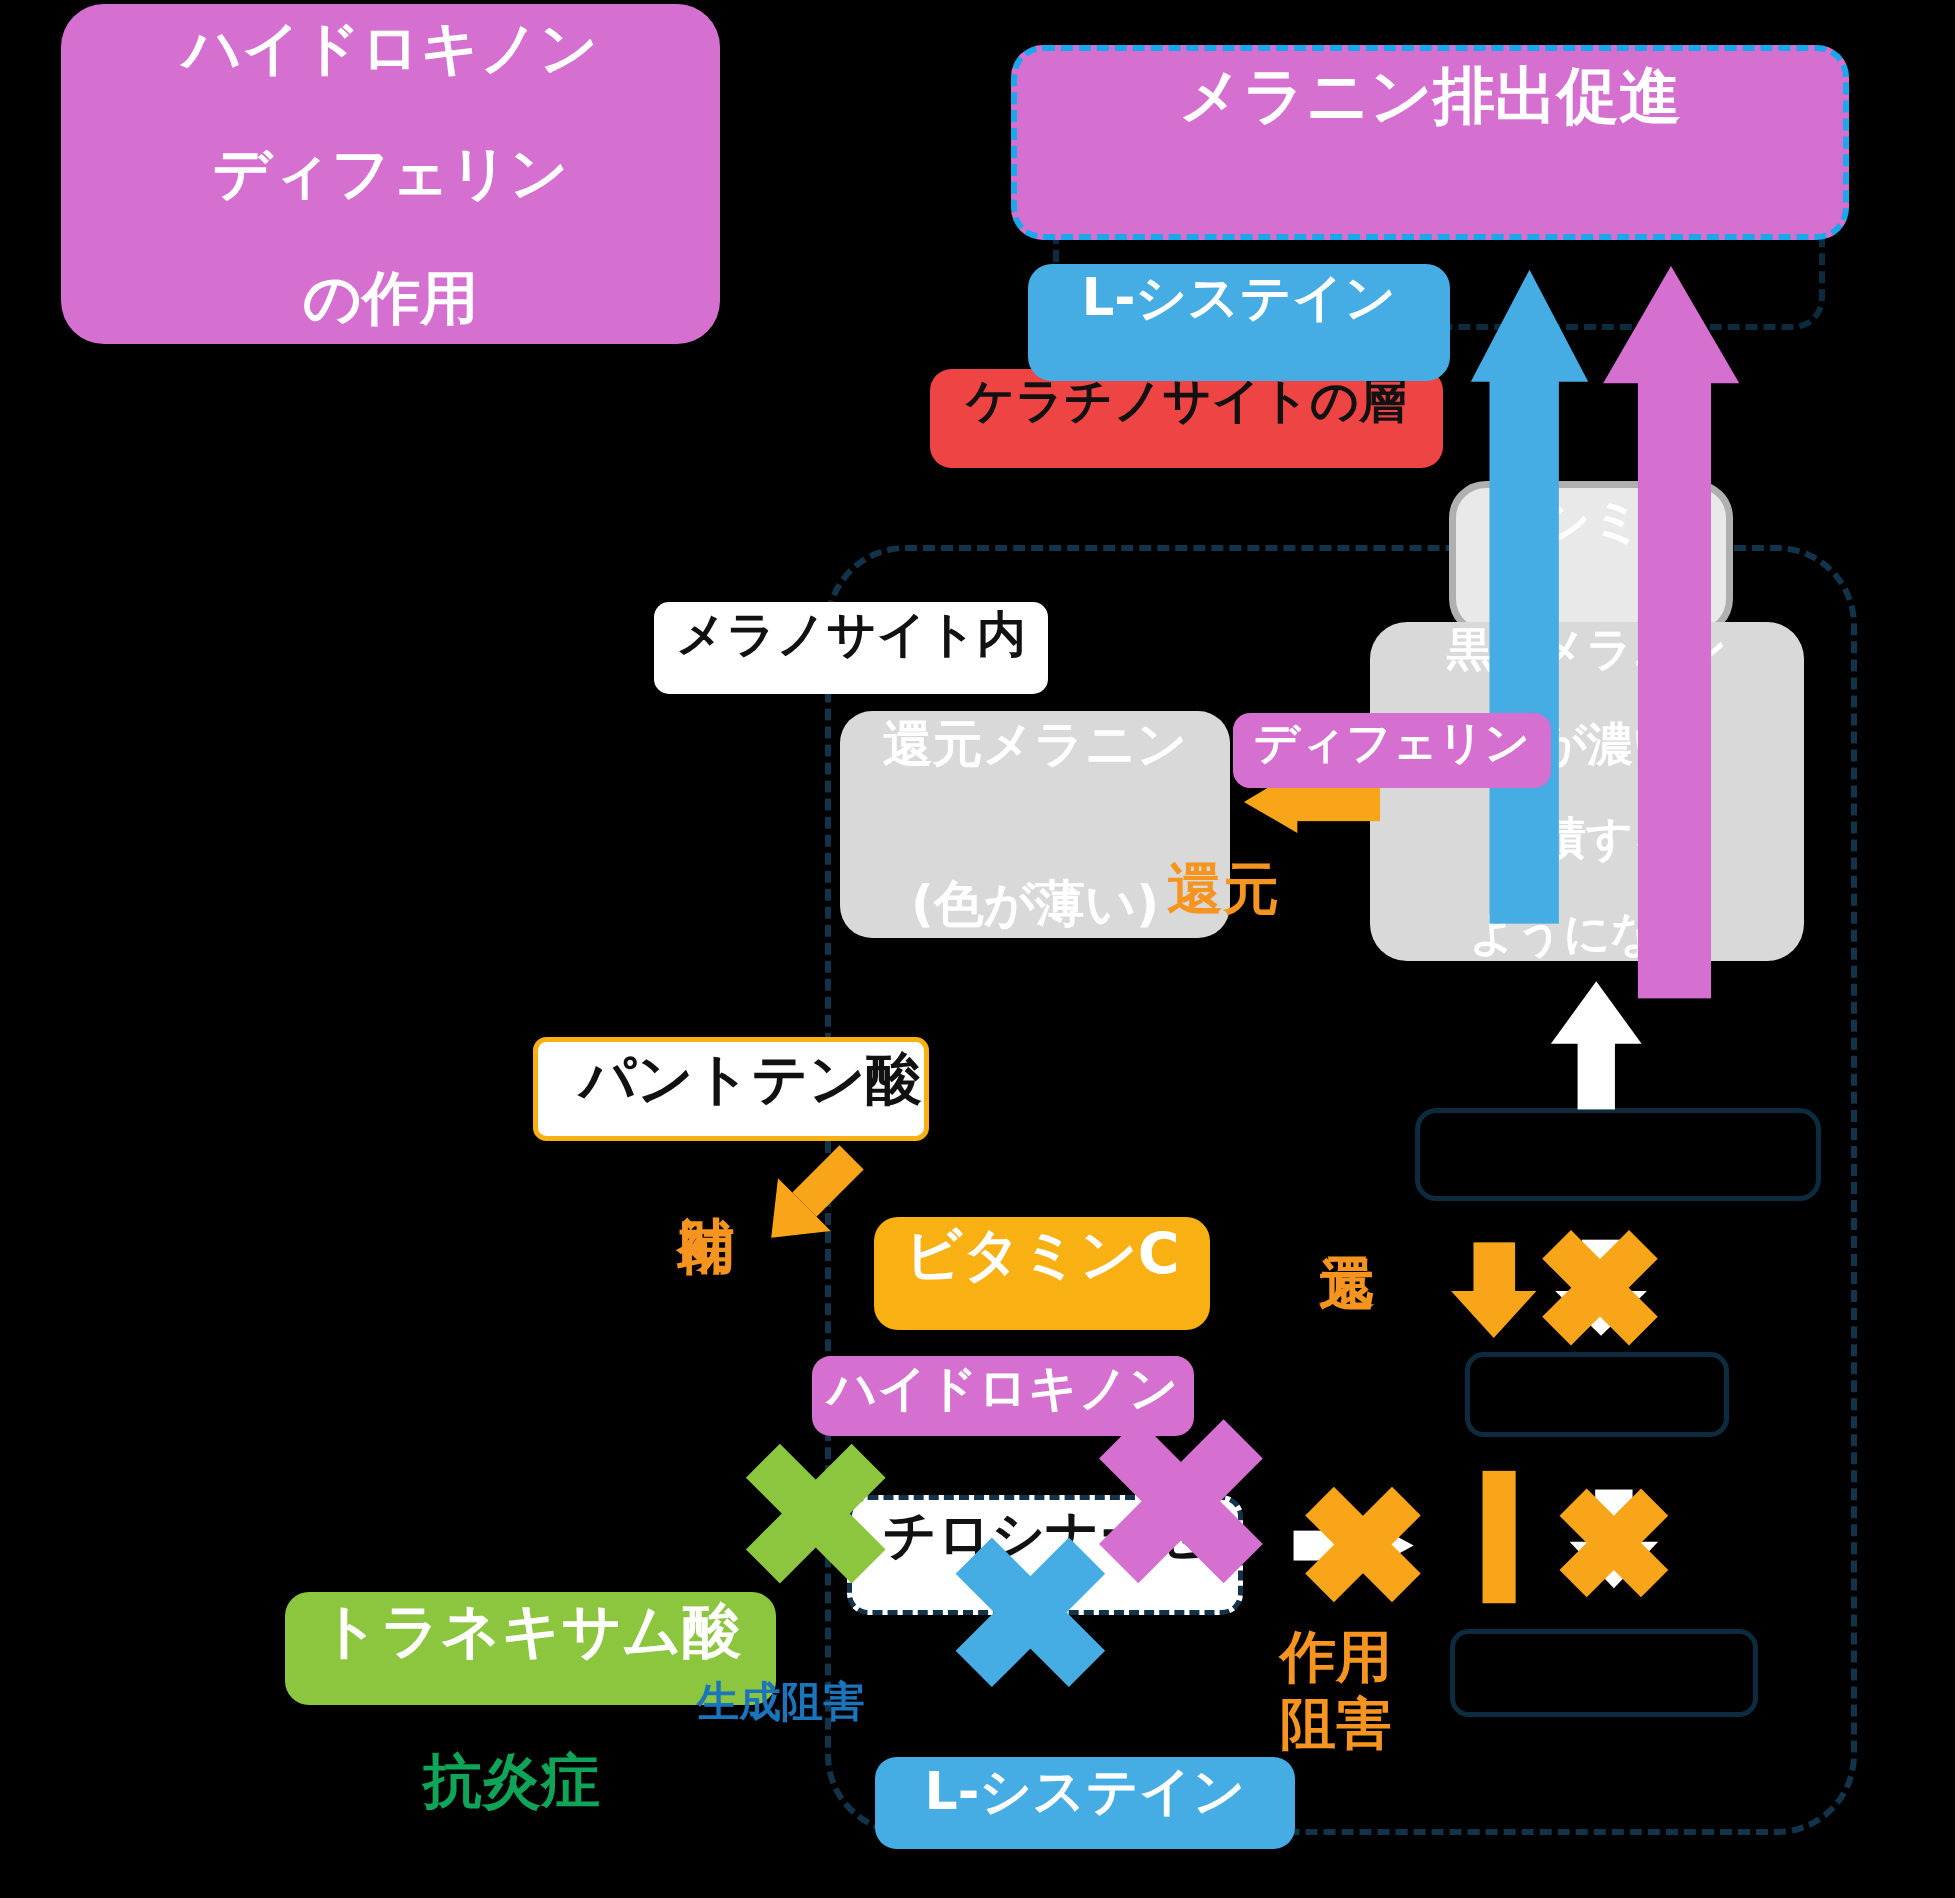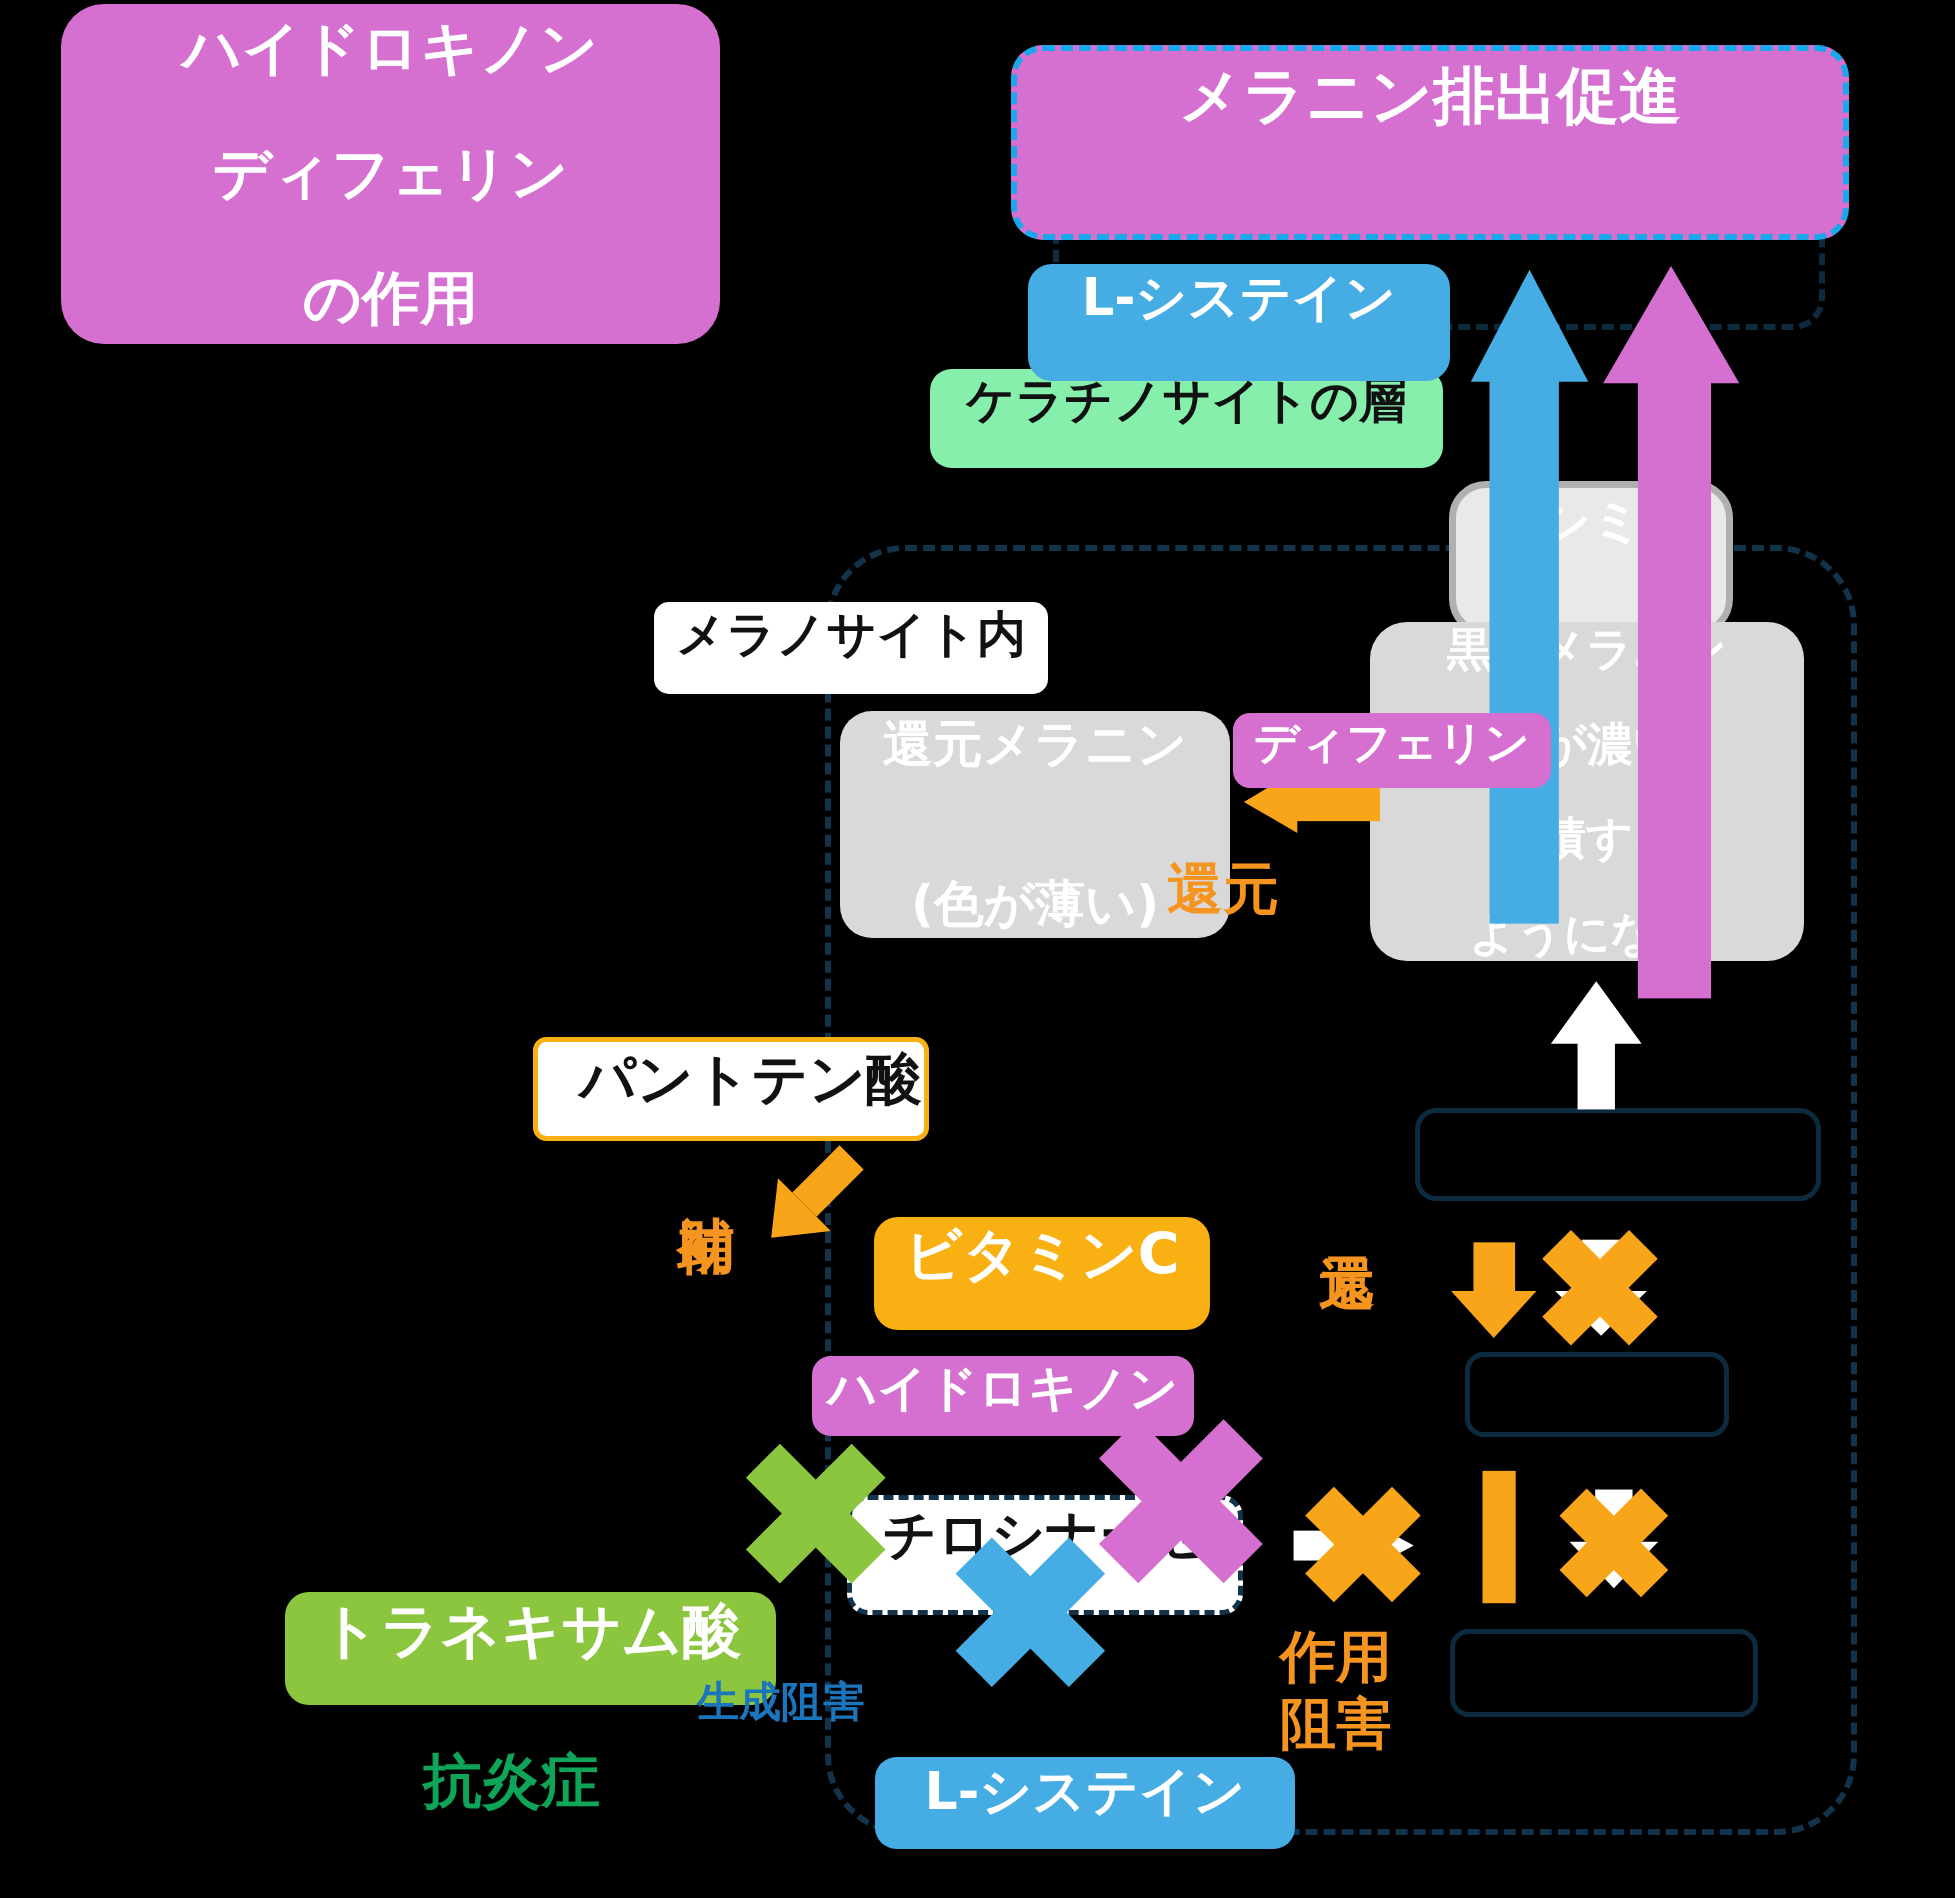--- a/index.html
+++ b/index.html
@@ -16,21 +16,21 @@
      border:6.4px dashed #0d2b3e;border-radius:32px;}
   #melanocyte-region{left:825px;top:545px;width:1032px;height:1290px;
      border:6.4px dashed #123349;border-radius:80px;}
   
   #title-box{left:61px;top:3.7px;width:659px;height:340px;background:#d56fd0;
      border-radius:43px;color:#fff;font-size:58px;line-height:1.55;}
   #turnover-box{left:1011px;top:45px;width:838px;height:195px;background:#d56fd0;
      border:6.4px dashed #19a8ec;border-radius:32px;color:#fff;font-size:62px;line-height:1.45;}
   #l-cysteine-top{left:1028px;top:264px;width:422px;height:117px;background:#45ade3;
      border-radius:24px;color:#fff;font-size:51px;}
-  #keratinocyte-layer-box{left:930px;top:369px;width:513px;height:99px;background:#86efac;
+  #keratinocyte-layer-box{left:930px;top:369px;width:513px;height:99px;background:#ef4444;
      border-radius:21.4px;color:#111;font-size:48px;}
   #melanocyte-label{left:654px;top:602px;width:394px;height:92px;background:#fff;
      border-radius:15px;color:#111;font-size:49px;}
   
   #reduced-melanin-box{left:840px;top:711px;width:390px;height:227px;background:#d9d9d9;
      border-radius:32px;color:#fff;font-size:50px;line-height:1.35;}
   #spot-blob{left:1449px;top:481px;width:284px;height:155px;background:#e9e9e9;
      border:7.5px solid #b0b0b0;border-radius:37px;color:#fff;font-size:51px;}
   #dark-melanin-box{left:1370px;top:622px;width:434px;height:339px;background:#d9d9d9;
      border-radius:37px;color:#fff;font-size:46px;line-height:1.2;}

